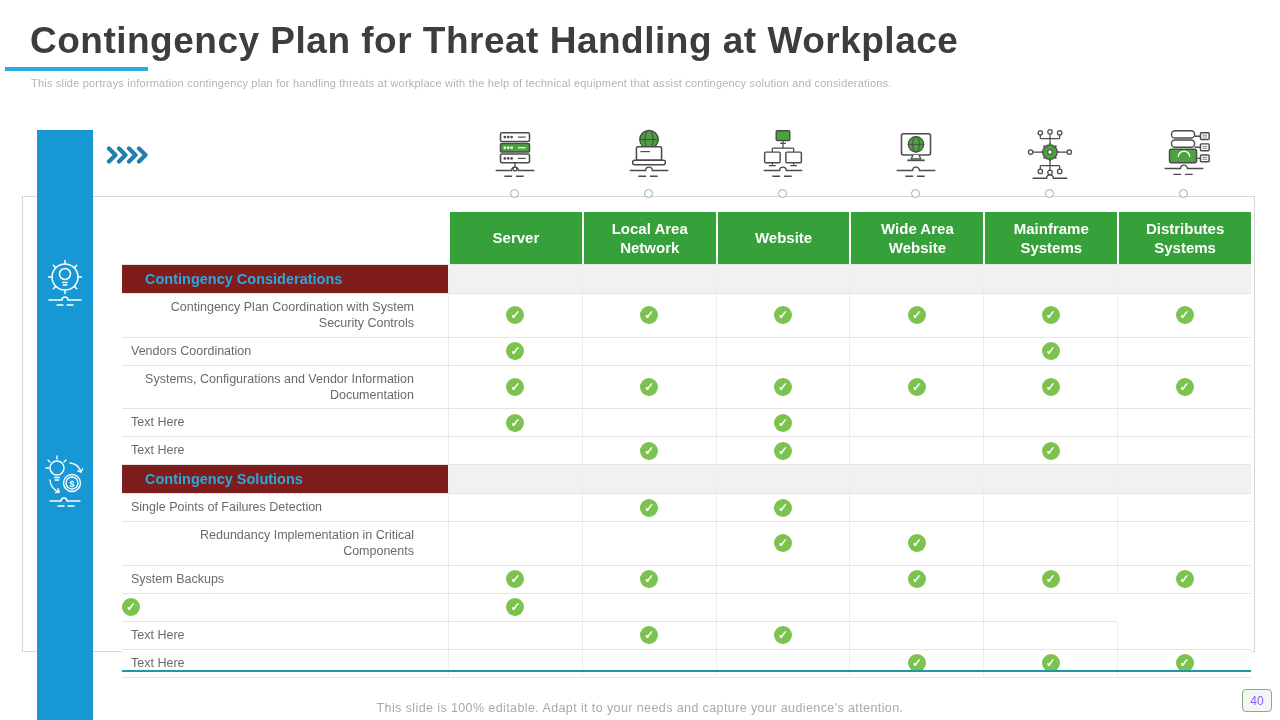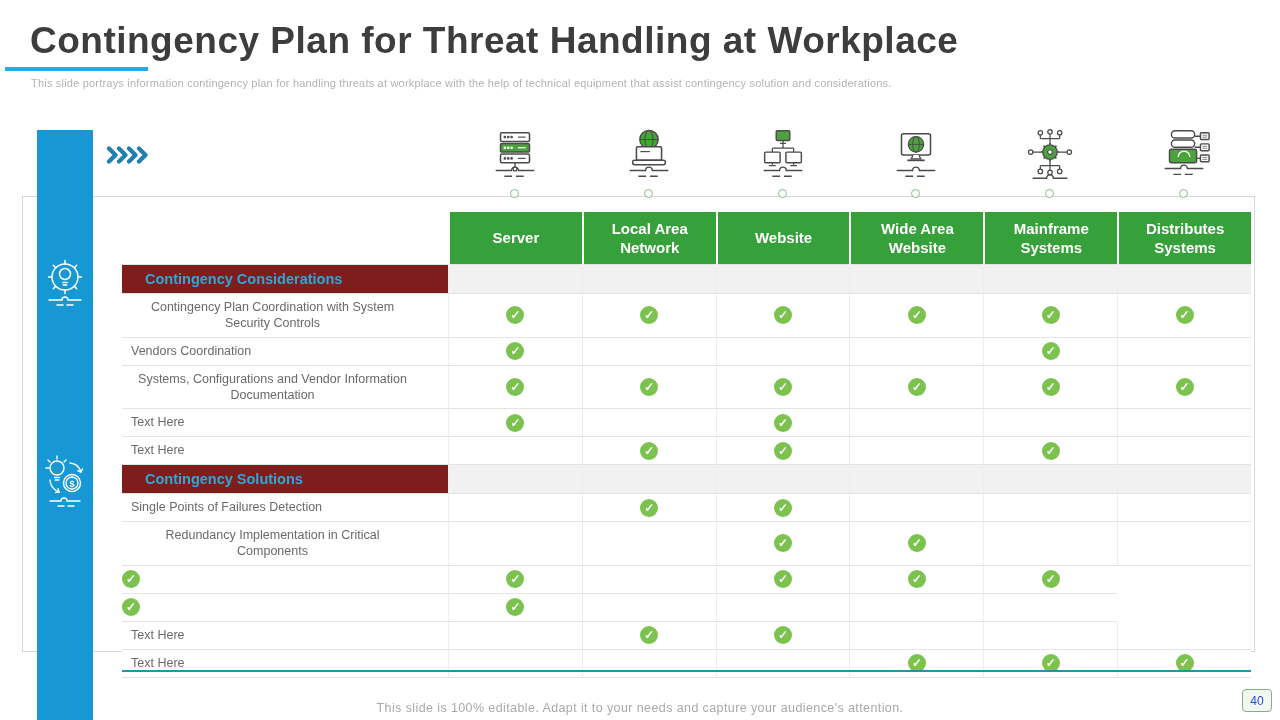--- a/index.html
+++ b/index.html
@@ -27,28 +27,28 @@
   .cell{border-left:1px solid #ededed;border-bottom:1px solid #e4e4e4;box-sizing:border-box;
         display:flex;align-items:center;justify-content:center;min-height:28px;}
   .row .cell:first-child{border-left:none;justify-content:flex-start;}
   .row.head .cell{min-height:53px;border-bottom:1px solid #e4e4e4;}
   .corner{background:transparent;border-left:none;}
   .th{background:var(--header_green,#36a03a);color:#fff;font-weight:bold;font-size:15px;line-height:1.3;
       text-align:center;border-left:2px solid #fff;border-bottom:none;padding:2px 6px;}
   .section-label{background:#7f1d1d;color:var(--section_blue,#29a8dc);font-weight:bold;font-size:14.5px;
                  padding:5px 23px;min-height:29px;}
   .section-fill{background:#f1f1f1;}
-  .rowlabel{font-size:12.5px;color:#6a6a6a;line-height:1.3;padding:5px 34px 5px 9px;text-align:center;}
+  .rowlabel{font-size:12.5px;color:#6a6a6a;line-height:1.3;padding:5px 34px 5px 9px;text-align:right;}
   .check{width:18px;height:18px;border-radius:50%;background:var(--check_green,#7cc24f);color:#fff;
          font-size:12px;font-weight:bold;display:flex;align-items:center;justify-content:center;}
   .teal-line{position:absolute;left:122px;top:670px;width:1129px;height:2px;background:var(--teal_line,#1e98a2);z-index:3;}
   
   .footer{position:absolute;left:0;top:701px;width:1280px;text-align:center;font-size:12.5px;color:#a9a9a9;letter-spacing:.4px;}
   .page-badge{position:absolute;left:1242px;top:689px;width:30px;height:23px;border:1px solid #8aab8a;border-radius:4px;
-              background:#f2f7f2;color:#1d4ed8;font-size:12px;display:flex;align-items:center;justify-content:center;box-sizing:border-box;}
+              background:#f2f7f2;color:#8b5cf6;font-size:12px;display:flex;align-items:center;justify-content:center;box-sizing:border-box;}
 </style>
 </head>
 <body>
 
 <div class="slide">
 
   <div class="title">Contingency Plan for Threat Handling at Workplace</div>
   <div class="title-underline"></div>
   <div class="subtitle">This slide portrays information contingency plan for handling threats at workplace with the help of technical equipment that assist contingency solution and considerations.</div>
 
@@ -344,20 +344,21 @@
         <div class="cell check-cell">
           <span class="check">✓</span>
         </div>
         <div class="cell check-cell">
           <span class="check">✓</span>
         </div>
         <div class="cell check-cell"></div>
         <div class="cell check-cell"></div>
       </div>
       <div class="row body">
+        <div class="cell rowlabel">System Backups</div>
         <div class="cell check-cell">
           <span class="check">✓</span>
         </div>
         <div class="cell check-cell">
           <span class="check">✓</span>
         </div>
         <div class="cell check-cell"></div>
         <div class="cell check-cell">
           <span class="check">✓</span>
         </div>

